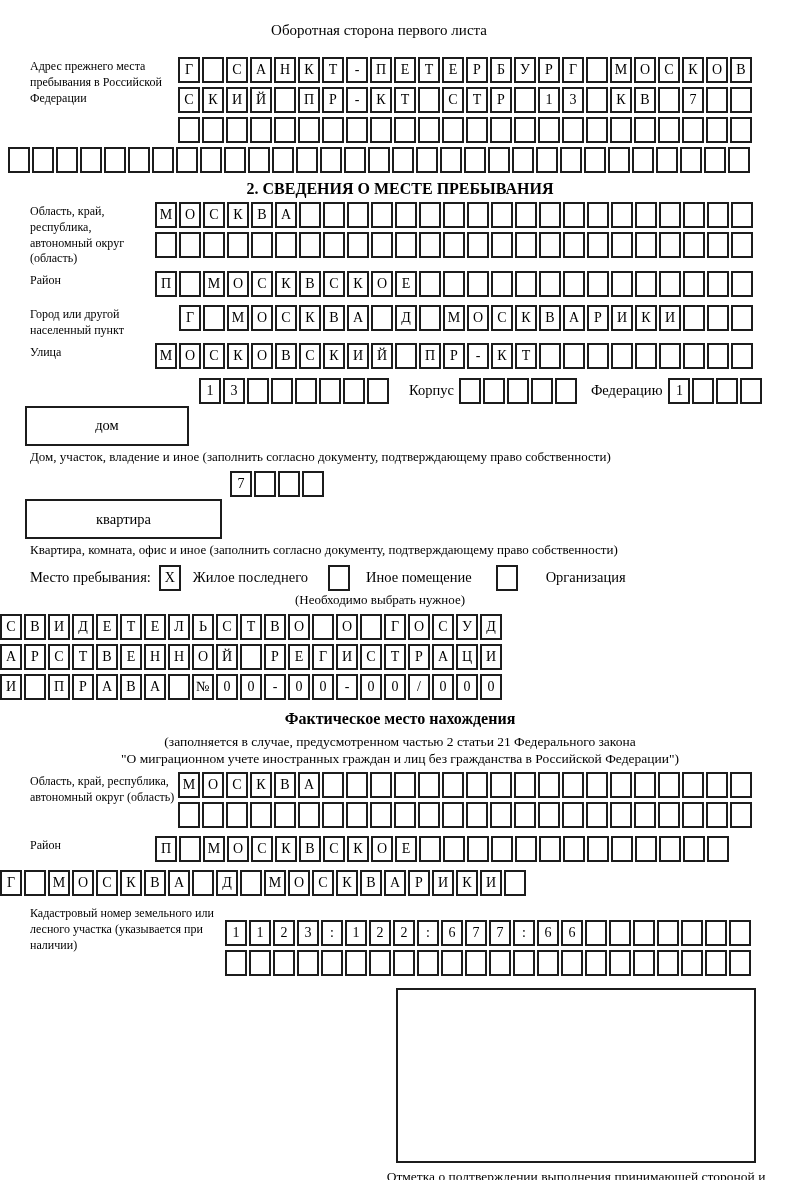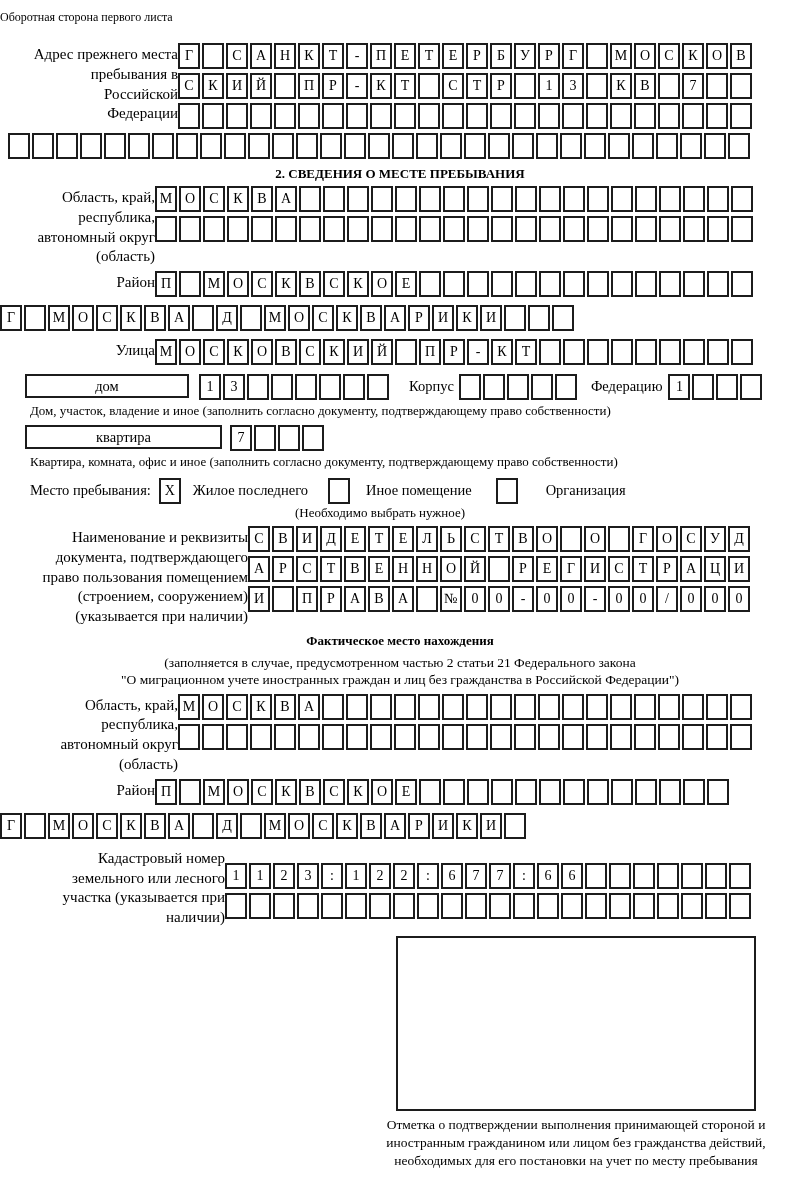--- a/index.html
+++ b/index.html
@@ -3,38 +3,38 @@
 <meta charset="utf-8">
 <style>
   * { margin:0; padding:0; box-sizing:border-box; }
   html,body { background:#fff; }
   body {
     width:800px; height:1180px;
     color:#000;
     font-family:"Liberation Serif","DejaVu Serif",serif;
     position:relative; overflow:hidden;
   }
-  .note { text-align:left; padding:10px 42px 0 0; font-size:12px; }
+  .note { text-align:center; padding:22px 42px 0 0; font-size:15px; }
   .hrow { display:flex; margin-top:4px; }
   .frow { display:flex; margin-bottom:4px; }
   .cell {
     flex:none; width:22px; height:26px;
     border:2px solid #1c1c1c; margin-right:2px;
     display:flex; align-items:center; justify-content:center;
     font-size:14px; line-height:1;
   }
-  .lab { flex:none; margin-left:30px; font-size:15px; line-height:1.32; padding-top:2px;text-align:right; }
+  .lab { flex:none; margin-left:30px; font-size:12px; line-height:1.32; padding-top:2px; }
   .w141 { width:148px; } .w118 { width:125px; } .w142 { width:149px; }
   .w211 { width:218px; } .w188 { width:195px; }
   .cap { font-size:13px; line-height:1.25; }
   .center { text-align:center; }
-  .title { font-weight:bold; font-size:13px; text-align:center; }
+  .title { font-weight:bold; font-size:16px; text-align:center; }
   .labelbox {
-    flex:none; border:2px solid #1c1c1c; height:24px;
-    display:flex; align-items:center; justify-content:center; font-size:14.5px;
+    flex:none; border:2px solid #1c1c1c; height:40px;
+    display:flex; align-items:center; justify-content:center; font-size:14.5px;margin-top:28px;
   }
   .itext { font-size:14.5px; padding-top:4px; flex:none; }
   .ml8 { margin-left:8px; }
   .stamp-wrap { margin:8px 0 0 396px; width:360px; }
   .stamp-box { width:360px; height:175px; border:2px solid #1c1c1c; }
   .stamp-cap { width:440px; margin-left:-40px; margin-top:5px; font-size:13.5px; line-height:1.32; text-align:center; }
 </style>
 </head>
 <body>
 
@@ -246,20 +246,21 @@
       <div class="cell"></div>
       <div class="cell"></div>
       <div class="cell"></div>
       <div class="cell"></div>
       <div class="cell"></div>
       <div class="cell"></div>
     </div>
 </div>
 
 <div class="hrow">
+  <div class="lab w142">Город или другой населенный пункт</div>
   <div class="frow">
       <div class="cell">Г</div>
       <div class="cell"></div>
       <div class="cell">М</div>
       <div class="cell">О</div>
       <div class="cell">С</div>
       <div class="cell">К</div>
       <div class="cell">В</div>
       <div class="cell">А</div>
       <div class="cell"></div>
@@ -358,21 +359,20 @@
   <div class="cell" style="margin-left:8px;">X</div>
   <div class="itext" style="margin-left:10px;">Жилое последнего</div>
   <div class="cell" style="margin-left:20px;"></div>
   <div class="itext" style="margin-left:14px;">Иное помещение</div>
   <div class="cell" style="margin-left:24px;"></div>
   <div class="itext" style="margin-left:26px;">Организация</div>
 </div>
 <div class="cap" style="margin-left:295px; margin-top:1px;">(Необходимо выбрать нужное)</div>
 
 <div class="hrow" style="margin-top:5px;">
-  <div class="lab w211">Наименование и реквизиты документа, подтверждающего право пользования помещением (строением, сооружением) (указывается при наличии)</div>
   <div>
     <div class="frow">
         <div class="cell">С</div>
         <div class="cell">В</div>
         <div class="cell">И</div>
         <div class="cell">Д</div>
         <div class="cell">Е</div>
         <div class="cell">Т</div>
         <div class="cell">Е</div>
         <div class="cell">Л</div>

